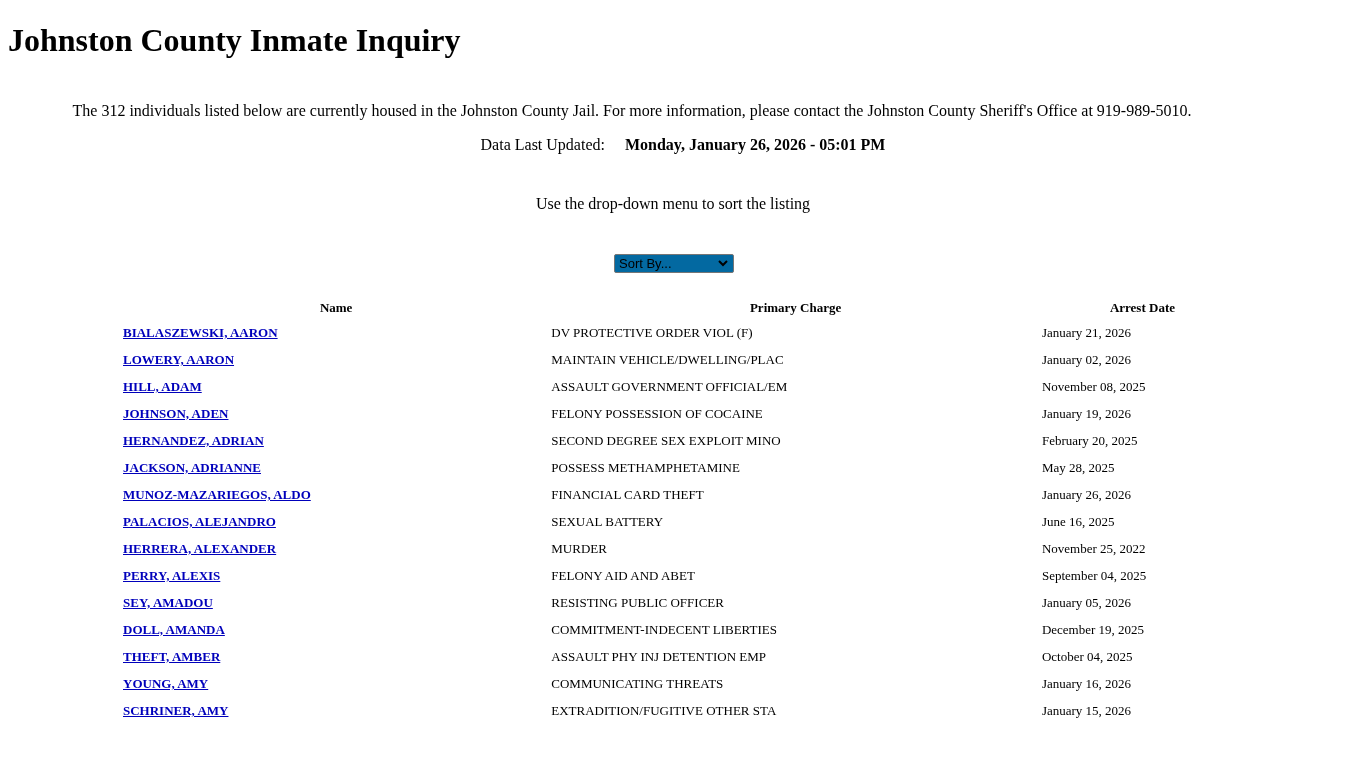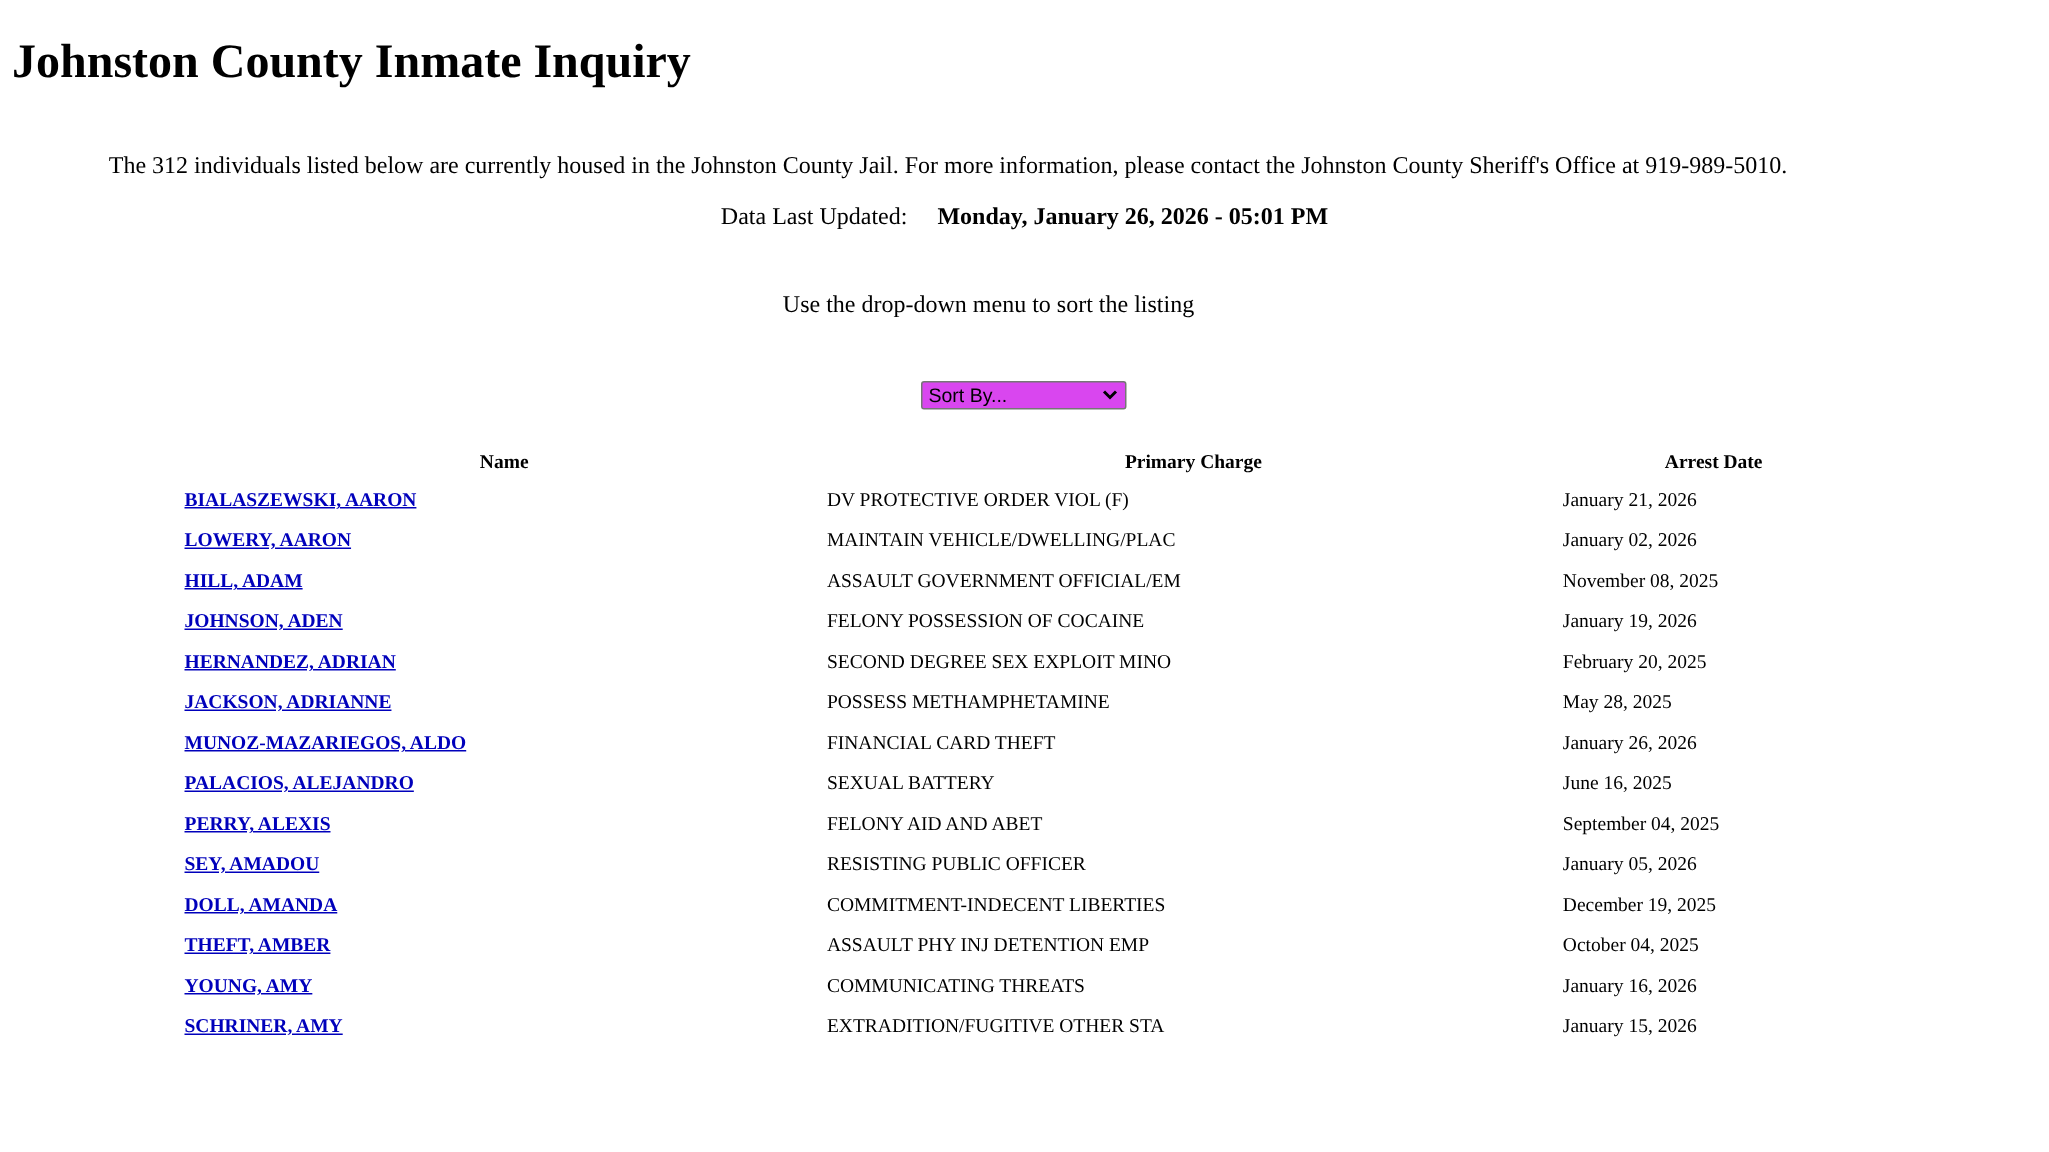--- a/index.html
+++ b/index.html
@@ -15,29 +15,29 @@
     .intro {
       position: absolute; left: 0; top: 101px; width: 1264px;
       text-align: center; font-size: 16px; line-height: 20px; margin: 0;
     }
     .updated {
       position: absolute; left: 0; top: 135px; width: 1366px;
       text-align: center; font-size: 16px; line-height: 20px; margin: 0;
     }
     .updated b { font-weight: bold; margin-left: 16px; }
     .instructions {
-      position: absolute; left: 2px; top: 194px; width: 1314px;
+      position: absolute; left: 16px; top: 194px; width: 1314px;
       text-align: center; font-size: 16px; line-height: 20px; margin: 0;
     }
     .sort-wrap {
       position: absolute; left: 614px; top: 254px; width: 137px; height: 19px;
     }
     .sort-select {
-      width: 137px; height: 19px; box-sizing: border-box;
-      border: 1px solid #767676; border-radius: 2px; background: #d946ef;
+      width: 120px; height: 19px; box-sizing: border-box;
+      border: 1px solid #767676; border-radius: 2px; background: #0369a1;
       font-family: "Liberation Sans", "DejaVu Sans", sans-serif;
       font-size: 13px; color: #000; padding: 0 0 0 4px;
       display: flex; align-items: center; justify-content: space-between;
       cursor: pointer;
     }
     .sort-select .chev {
       width: 14px; height: 14px; margin-right: 3px; display: flex; align-items: center; justify-content: center;
     }
     table.inmates {
       position: absolute; left: 121px; top: 297px; width: 1124px;
@@ -125,20 +125,25 @@
         <td class="col-name"><a class="inmate-link" href="#">MUNOZ-MAZARIEGOS, ALDO</a></td>
         <td class="col-charge">FINANCIAL CARD THEFT</td>
         <td class="col-date">January 26, 2026</td>
       </tr>
       <tr>
         <td class="col-name"><a class="inmate-link" href="#">PALACIOS, ALEJANDRO</a></td>
         <td class="col-charge">SEXUAL BATTERY</td>
         <td class="col-date">June 16, 2025</td>
       </tr>
       <tr>
+        <td class="col-name"><a class="inmate-link" href="#">HERRERA, ALEXANDER</a></td>
+        <td class="col-charge">MURDER</td>
+        <td class="col-date">November 25, 2022</td>
+      </tr>
+      <tr>
         <td class="col-name"><a class="inmate-link" href="#">PERRY, ALEXIS</a></td>
         <td class="col-charge">FELONY AID AND ABET</td>
         <td class="col-date">September 04, 2025</td>
       </tr>
       <tr>
         <td class="col-name"><a class="inmate-link" href="#">SEY, AMADOU</a></td>
         <td class="col-charge">RESISTING PUBLIC OFFICER</td>
         <td class="col-date">January 05, 2026</td>
       </tr>
       <tr>

